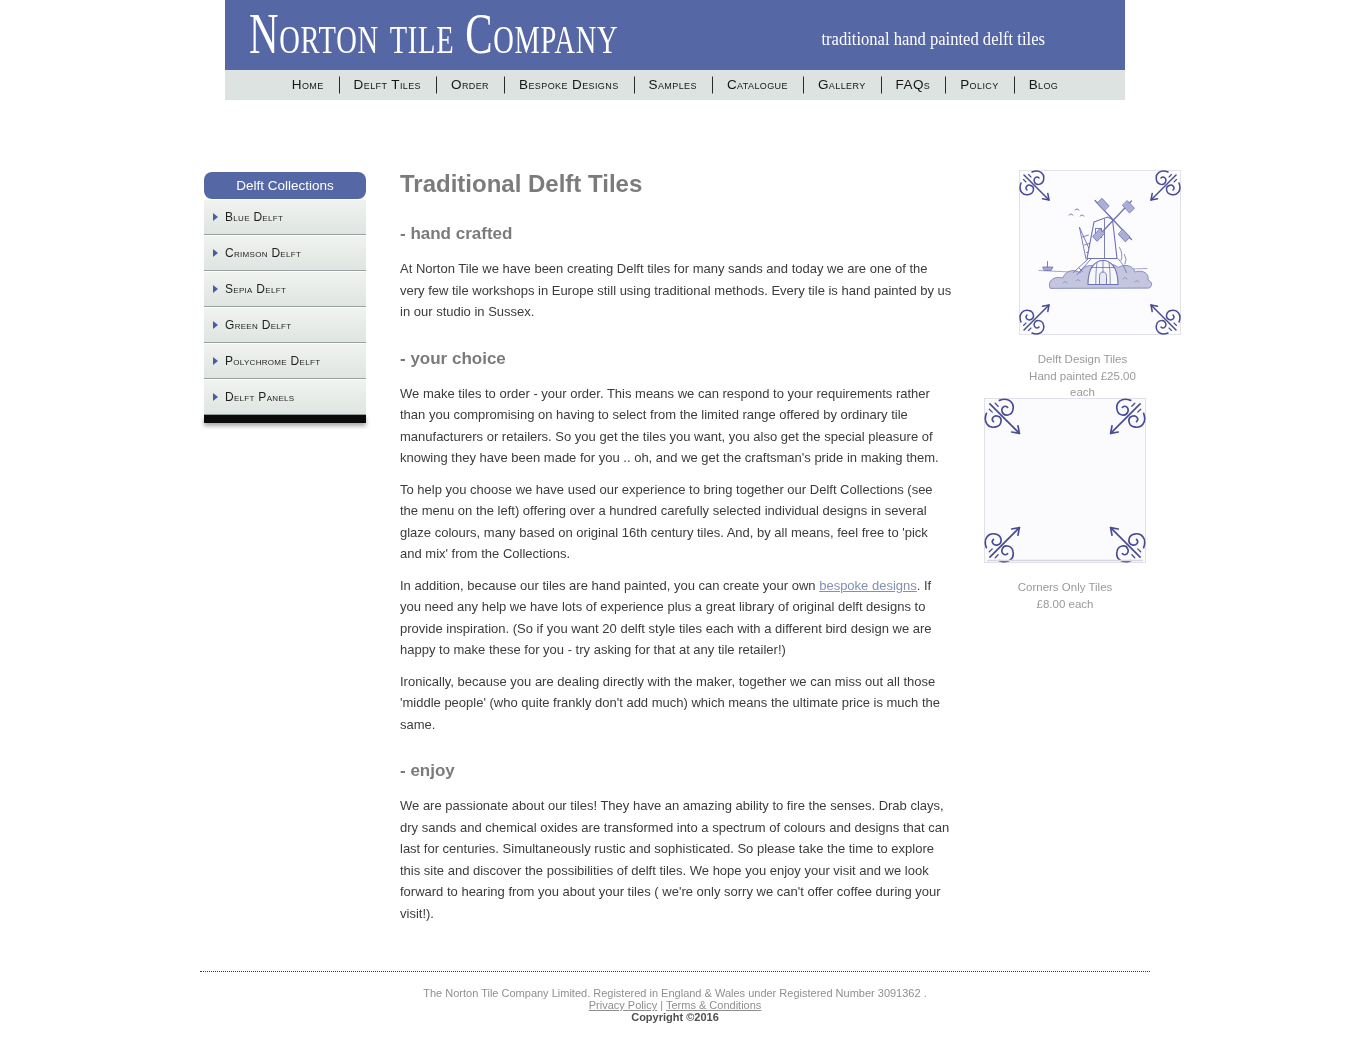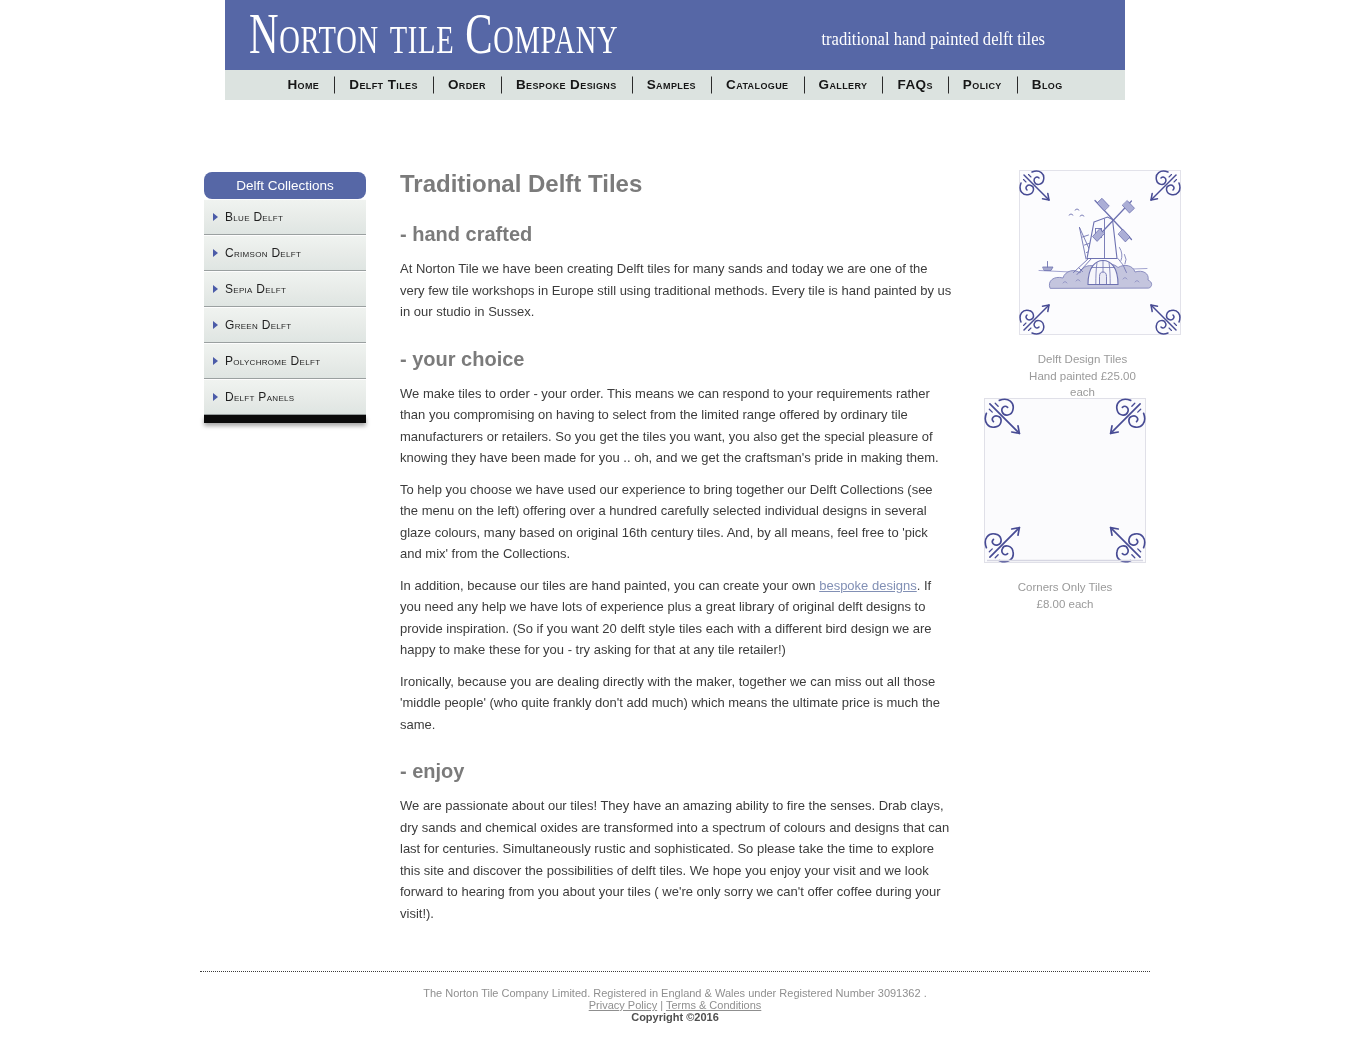--- a/index.html
+++ b/index.html
@@ -36,21 +36,21 @@
     color: #ffffff;
     font-family: "Liberation Serif", serif;
     font-size: 18px;
     white-space: nowrap;
   }
 
   
   .nav-band {
     position: absolute; left: 225px; top: 70px; width: 900px; height: 30px;
     background: #dce3e0;
-    display: flex; align-items: center; justify-content: center; font-weight: bold;
+    display: flex; align-items: center; justify-content: center;
   }
   .nav-list { display: flex; list-style: none; margin: 0; padding: 0; }
   .nav-item {
     position: relative;
     font-variant: small-caps;
     font-size: 13.5px;
     letter-spacing: 0.4px;
     color: #161616;
     padding: 0 15px;
     line-height: 30px;
@@ -101,21 +101,21 @@
 
   
   .main { position: absolute; left: 400px; top: 160px; width: 553px; }
   .main h1 {
     margin: 10px 0 26px;
     font-size: 24px; line-height: 28px;
     color: #7b7b7b; font-weight: bold;
   }
   .main h2 {
     margin: 26px 0 14px;
-    font-size: 20px; line-height: 20px;
+    font-size: 17px; line-height: 20px;
     color: #7b7b7b; font-weight: bold;
   }
   .main p {
     margin: 0 0 10px;
     font-size: 13px; line-height: 21.5px;
     color: #3c3c3c;
   }
   .textlink { color: #8290b5; text-decoration: underline; cursor: pointer; }
 
   

